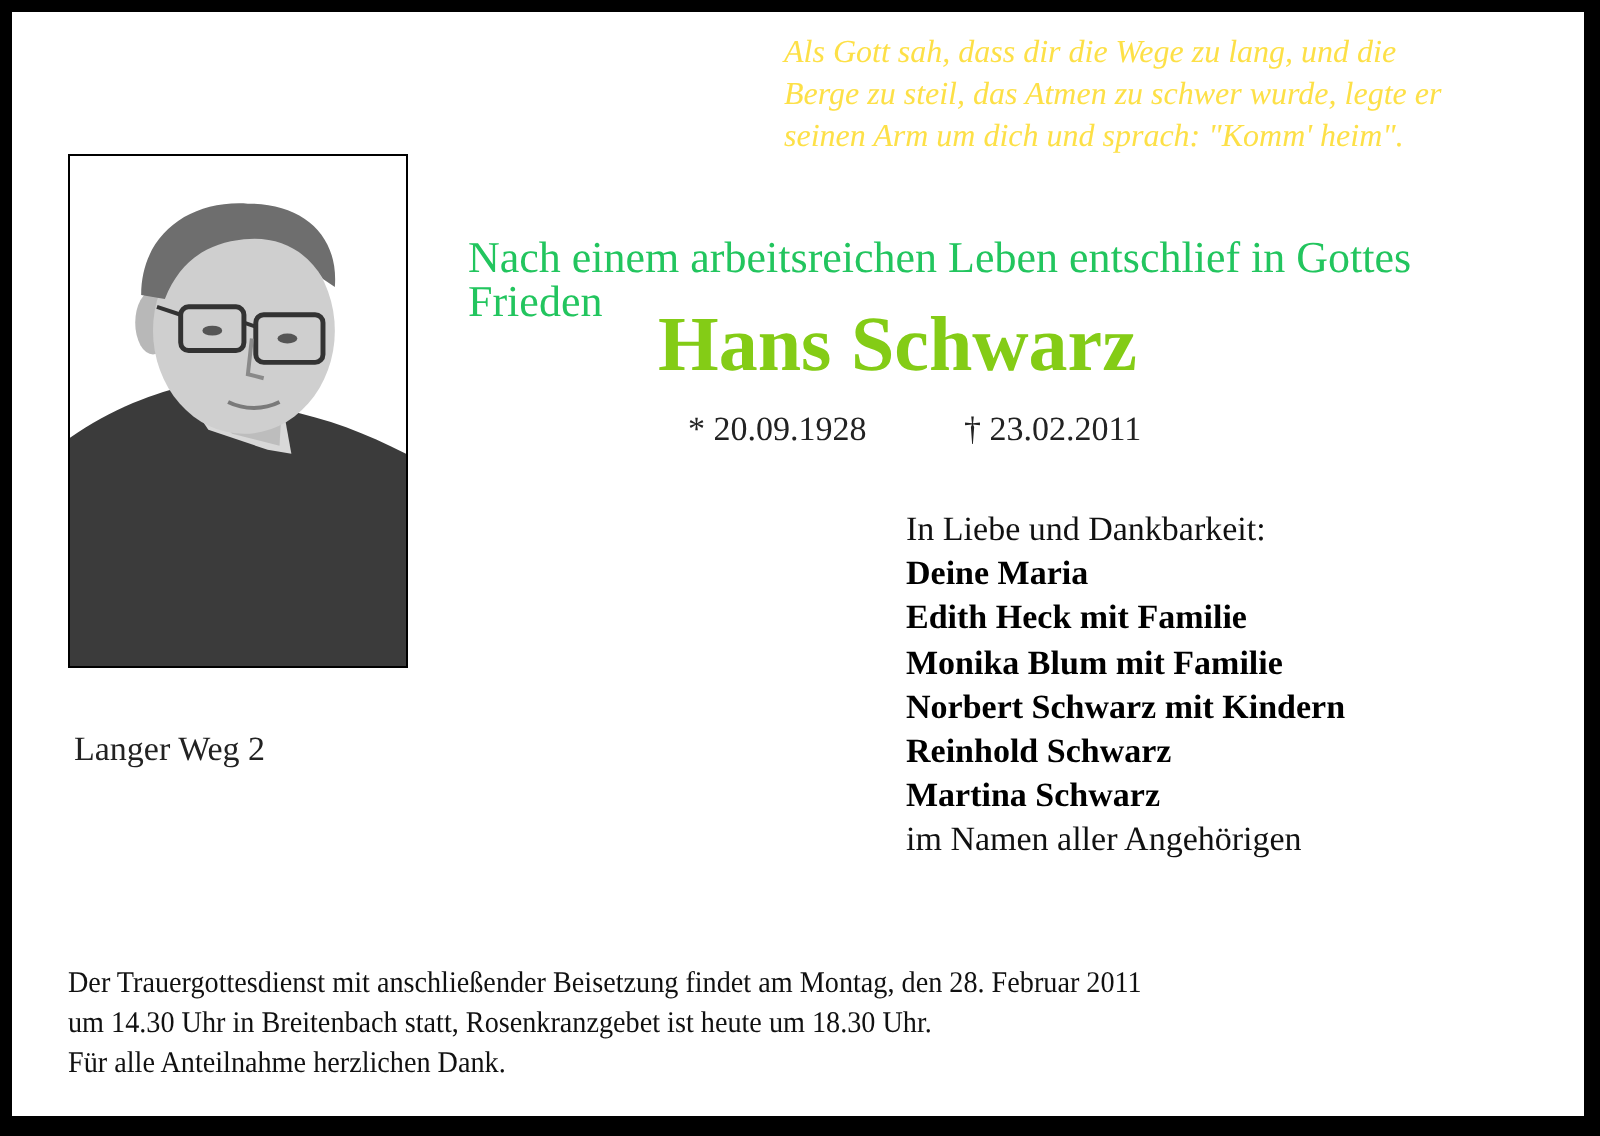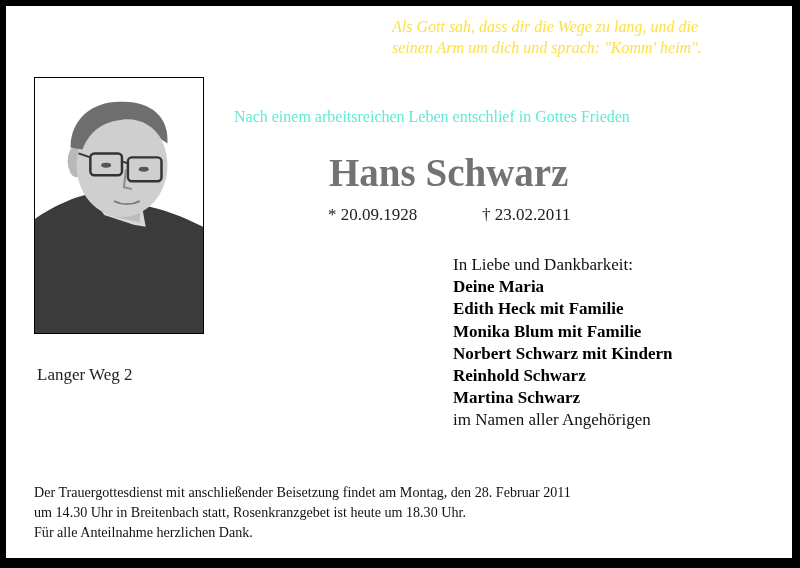--- a/index.html
+++ b/index.html
@@ -12,29 +12,29 @@
     .quote {
       position: absolute; left: 392px; top: 16px; width: 400px;
       font-style: italic; font-size: 16px; line-height: 21px; color: #fde047;
     }
     .photo {
       position: absolute; left: 34px; top: 77px; width: 170px; height: 257px;
       border: 1px solid #000; overflow: hidden; background: #fff;
     }
     .photo svg { display: block; width: 100%; height: 100%; }
     .intro {
-      position: absolute; left: 234px; top: 106px; width: 520px;
-      font-size: 16px; line-height: 22px; color: #5eead4;
+      position: absolute; left: 234px; top: 118px; width: 520px;
+      font-size: 22px; line-height: 22px; color: #22c55e;
     }
     .name {
       position: absolute; left: 329px; top: 149px; width: 420px;
-      font-size: 39px; font-weight: bold; line-height: 48px; color: #737373;
+      font-size: 39px; font-weight: bold; line-height: 48px; color: #84cc16;
     }
     .dates { position: absolute; top: 204px; font-size: 17px; line-height: 22px; color: #222; }
-    .born { left: 328px; }
+    .born { left: 344px; }
     .died { left: 482px; text-align: right; }
     .mourners {
       position: absolute; left: 453px; top: 254px; width: 330px;
       font-size: 17px; line-height: 22.2px; color: #111;
     }
     .mourners .b { font-weight: bold; color: #000; }
     .address {
       position: absolute; left: 37px; top: 364px; width: 200px;
       font-size: 17px; line-height: 22px; color: #222;
     }
@@ -45,20 +45,21 @@
       transform: scaleX(0.94); transform-origin: left top;
     }
   </style>
 </head>
 <body>
 
 <div class="frame"></div>
 
 <div class="quote">
   <div>Als Gott sah, dass dir die Wege zu lang, und die</div>
+  <div>Berge zu steil, das Atmen zu schwer wurde, legte er</div>
   <div>seinen Arm um dich und sprach: "Komm' heim".</div>
 </div>
 
 <div class="photo">
   <svg viewBox="0 0 170 257" preserveAspectRatio="none">
     <rect x="0" y="0" width="170" height="257" fill="#ffffff"></rect>
 
     <path d="M0 142 C20 128 45 118 60 116 L108 128 C130 132 150 140 170 150 L170 257 L0 257 Z" fill="#3b3b3b"></path>
 
     <path d="M55 116 L70 138 L100 148 L112 150 L108 128 Z" fill="#d8d8d8"></path>

